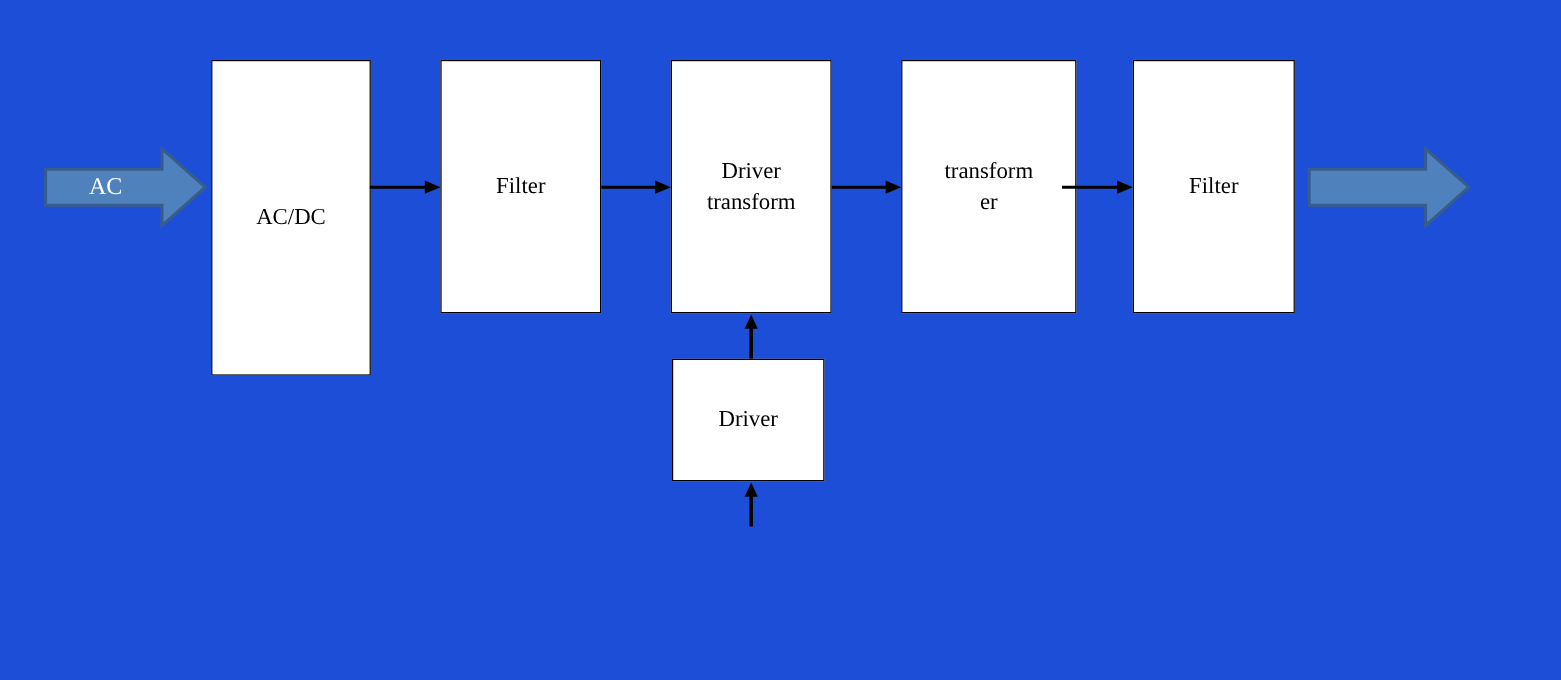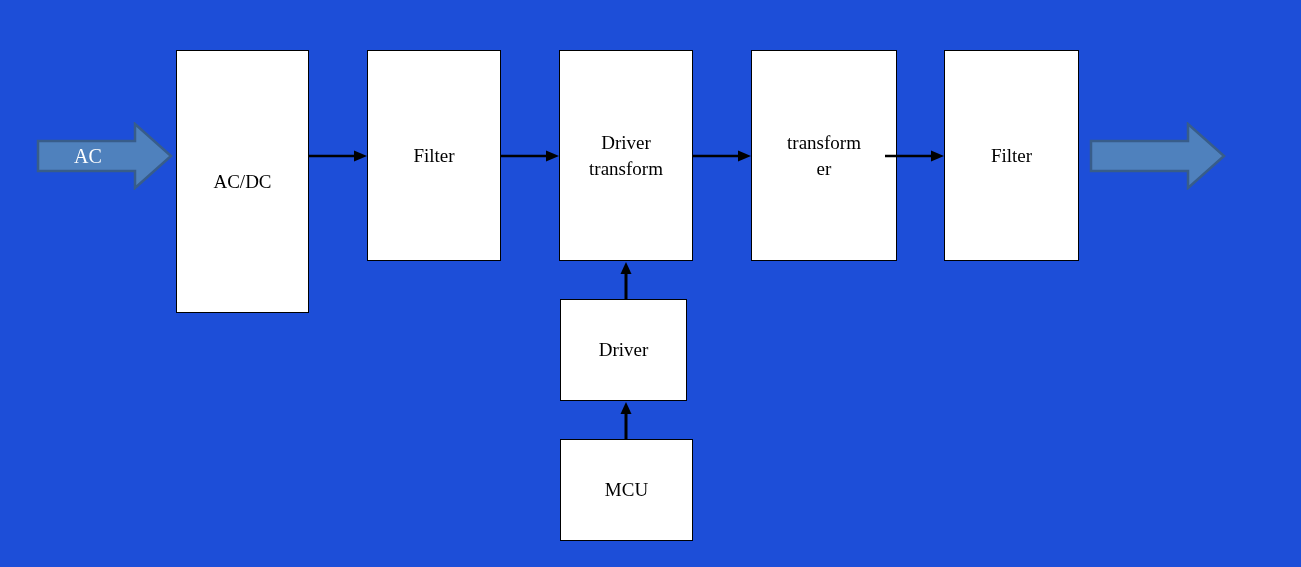--- a/index.html
+++ b/index.html
@@ -76,23 +76,20 @@
   </div>
 
   <div class="block" style="left:944px; top:50px; width:135px; height:211px;">
     <span class="block-line">Filter</span>
   </div>
 
   <div class="block" style="left:560px; top:299px; width:127px; height:102px;">
     <span class="block-line">Driver</span>
   </div>
 
-  <div class="block" style="left:560px; top:439px; width:133px; height:102px;">
-    <span class="block-line">MCU</span>
-  </div>
 
   <svg class="connector" style="left:308px; top:148px;" width="59" height="16" viewBox="0 0 59 16">
     <line x1="0" y1="8" x2="47" y2="8" stroke="#000000" stroke-width="2.5"></line>
     <polygon points="46,2.5 59,8 46,13.5" fill="#000000"></polygon>
   </svg>
 
   <svg class="connector" style="left:501px; top:148px;" width="58" height="16" viewBox="0 0 58 16">
     <line x1="0" y1="8" x2="46" y2="8" stroke="#000000" stroke-width="2.5"></line>
     <polygon points="45,2.5 58,8 45,13.5" fill="#000000"></polygon>
   </svg>

